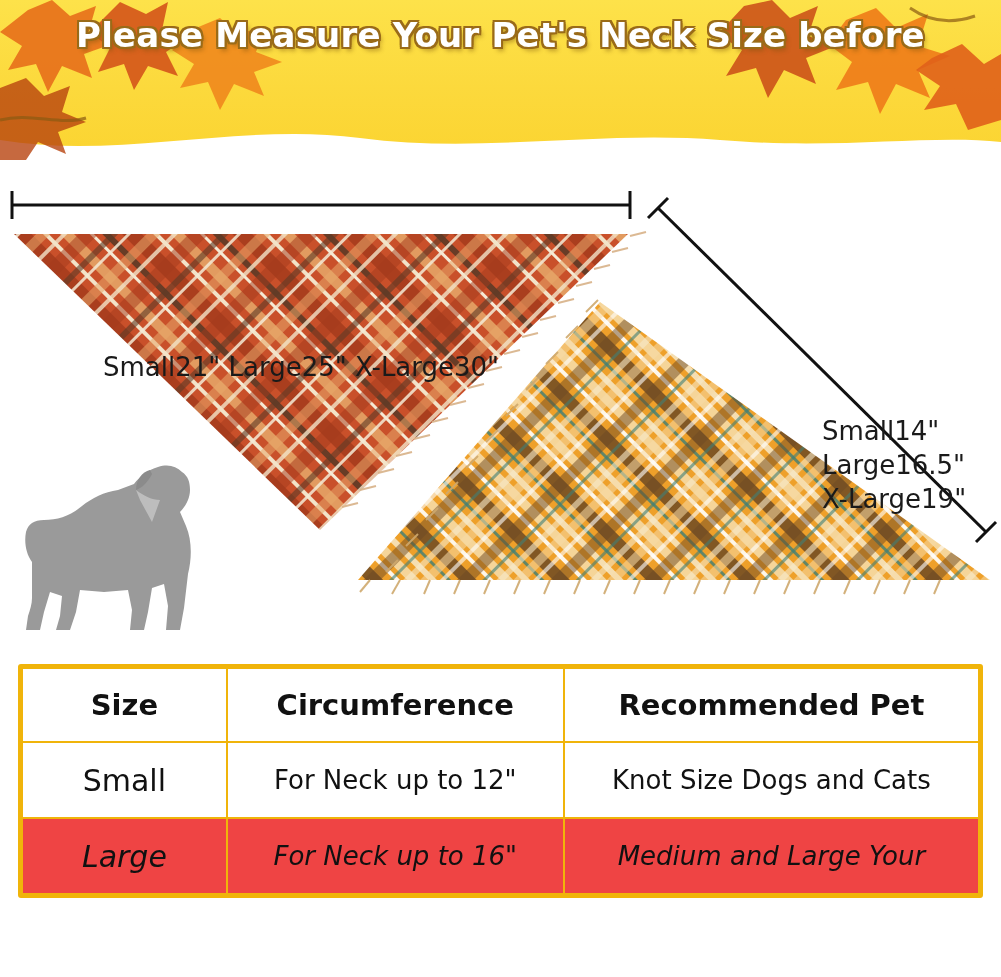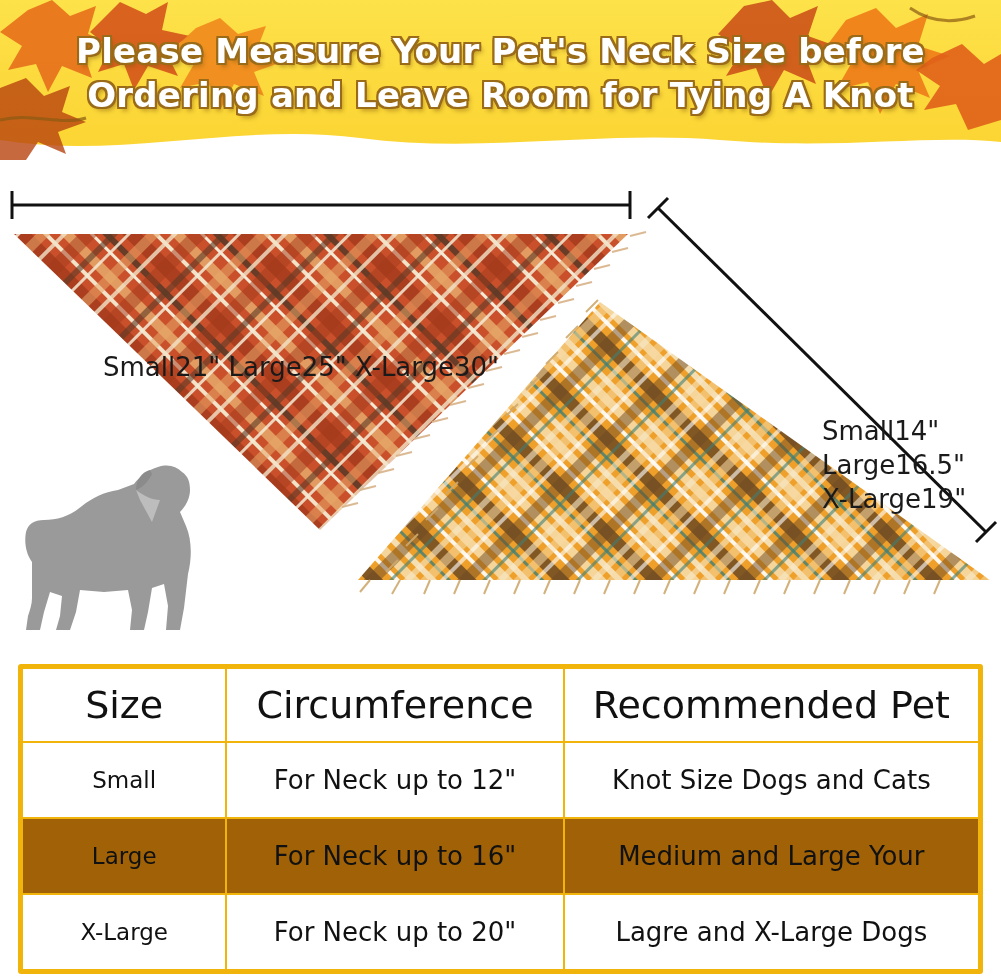--- a/index.html
+++ b/index.html
@@ -23,21 +23,21 @@
   }
   .banner-wave {
     position: absolute;
     left: 0; bottom: -2px;
     width: 1001px; height: 34px;
     display: block;
   }
   .banner-title {
     position: relative;
     z-index: 5;
-    padding-top: 29px;
+    padding-top: 13px;
     text-align: center;
     font-size: 34px;
     line-height: 44px;
     font-weight: bold;
     color: #ffffff;
     letter-spacing: .2px;
     text-shadow:
       -2px -2px 0 #9a6b18, 2px -2px 0 #9a6b18, -2px 2px 0 #9a6b18, 2px 2px 0 #9a6b18,
       0 -2px 0 #9a6b18, 0 2px 0 #9a6b18, -2px 0 0 #9a6b18, 2px 0 0 #9a6b18,
       3px 4px 4px rgba(120,80,10,.45);
@@ -80,27 +80,27 @@
     background: #fff;
     overflow: hidden;
   }
   table { border-collapse: collapse; width: 100%; }
   th, td {
     border: 2px solid #f0b40a;
     text-align: center;
     color: #111;
     font-family: "DejaVu Sans", sans-serif;
   }
-  thead th { font-size: 38px; font-weight: normal; height: 74px; }
+  thead th { font-size: 29px; font-weight: bold; height: 74px; }
   tbody td { font-size: 26px; height: 76px; }
-  tbody td.size-cell { font-size: 23px; }
+  tbody td.size-cell { font-size: 30px; }
   col.c1 { width: 206px; }
   col.c2 { width: 338px; }
   col.c3 { width: 417px; }
-  tr.highlight td { background: #a16207; }
+  tr.highlight td { background: #ef4444; font-style: italic; }
 </style>
 </head>
 <body>
 
 <div class="banner">
 
   <svg class="leaves" viewBox="0 0 1001 160" preserveAspectRatio="none">
     <g fill="#e8741c" opacity="0.95">
       <path d="M28 10 L52 0 L70 16 L96 6 L88 34 L112 44 L84 54 L92 78 L62 66 L48 92 L36 64 L8 70 L22 46 L0 32 Z"></path>
     </g>
@@ -123,21 +123,20 @@
       <path d="M0 88 L26 78 L44 96 L70 86 L62 112 L86 122 L58 132 L66 154 L38 142 L26 160 L0 160 Z"></path>
     </g>
     <g stroke="#8a5a12" stroke-width="3" fill="none" opacity="0.7">
       <path d="M0 120 C 30 112, 60 126, 86 118"></path>
       <path d="M910 8 C 930 22, 952 24, 975 16"></path>
     </g>
   </svg>
 
   <div class="banner-title">
     <div>Please Measure Your Pet's Neck Size before</div>
-    <div>Ordering and Leave Room for Tying A Knot</div>
   </div>
 
   <svg class="banner-wave" viewBox="0 0 1001 34" preserveAspectRatio="none">
     <path d="M0 12 C 120 32, 240 -6, 360 10 C 480 26, 600 2, 720 12 C 840 22, 930 6, 1001 14 L1001 34 L0 34 Z" fill="#ffffff"></path>
   </svg>
 </div>
 
 <div class="diagram">
 
   <svg width="1001" height="490" viewBox="0 0 1001 490" style="position:absolute;left:0;top:0;">
@@ -299,20 +298,15 @@
       <tr>
         <td class="size-cell">Small</td>
         <td>For Neck up to 12"</td>
         <td>Knot Size Dogs and Cats</td>
       </tr>
       <tr class="highlight">
         <td class="size-cell">Large</td>
         <td>For Neck up to 16"</td>
         <td>Medium and Large Your</td>
       </tr>
-      <tr>
-        <td class="size-cell">X-Large</td>
-        <td>For Neck up to 20"</td>
-        <td>Lagre and X-Large Dogs</td>
-      </tr>
     </tbody>
   </table>
 </div>
 
 </body></html>

